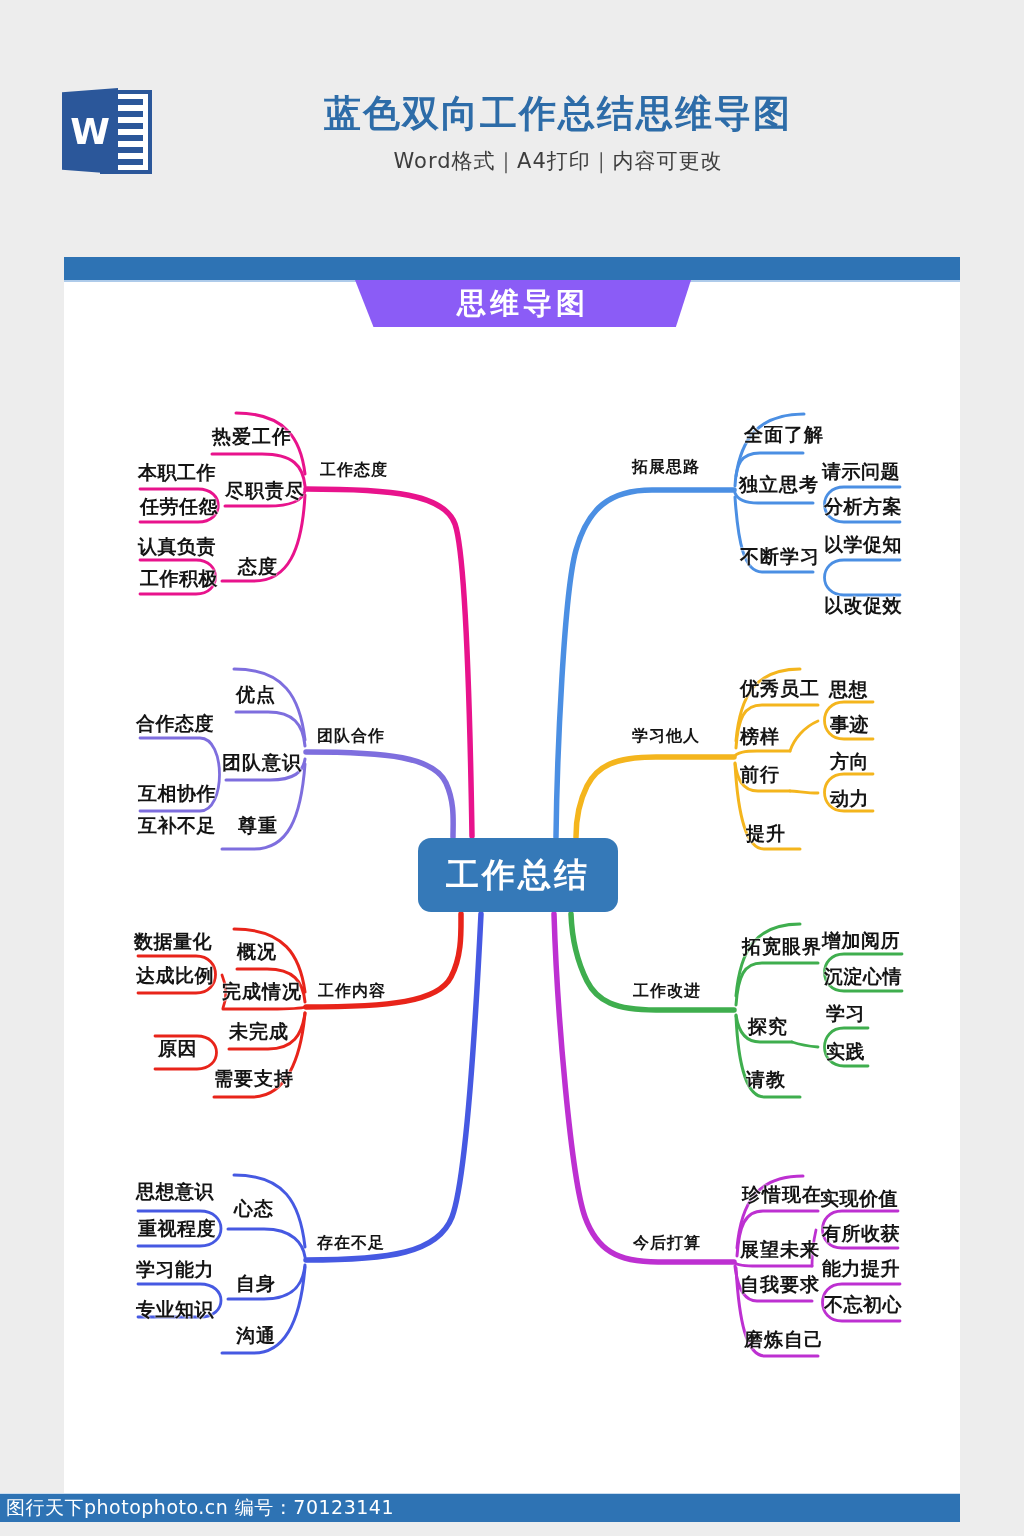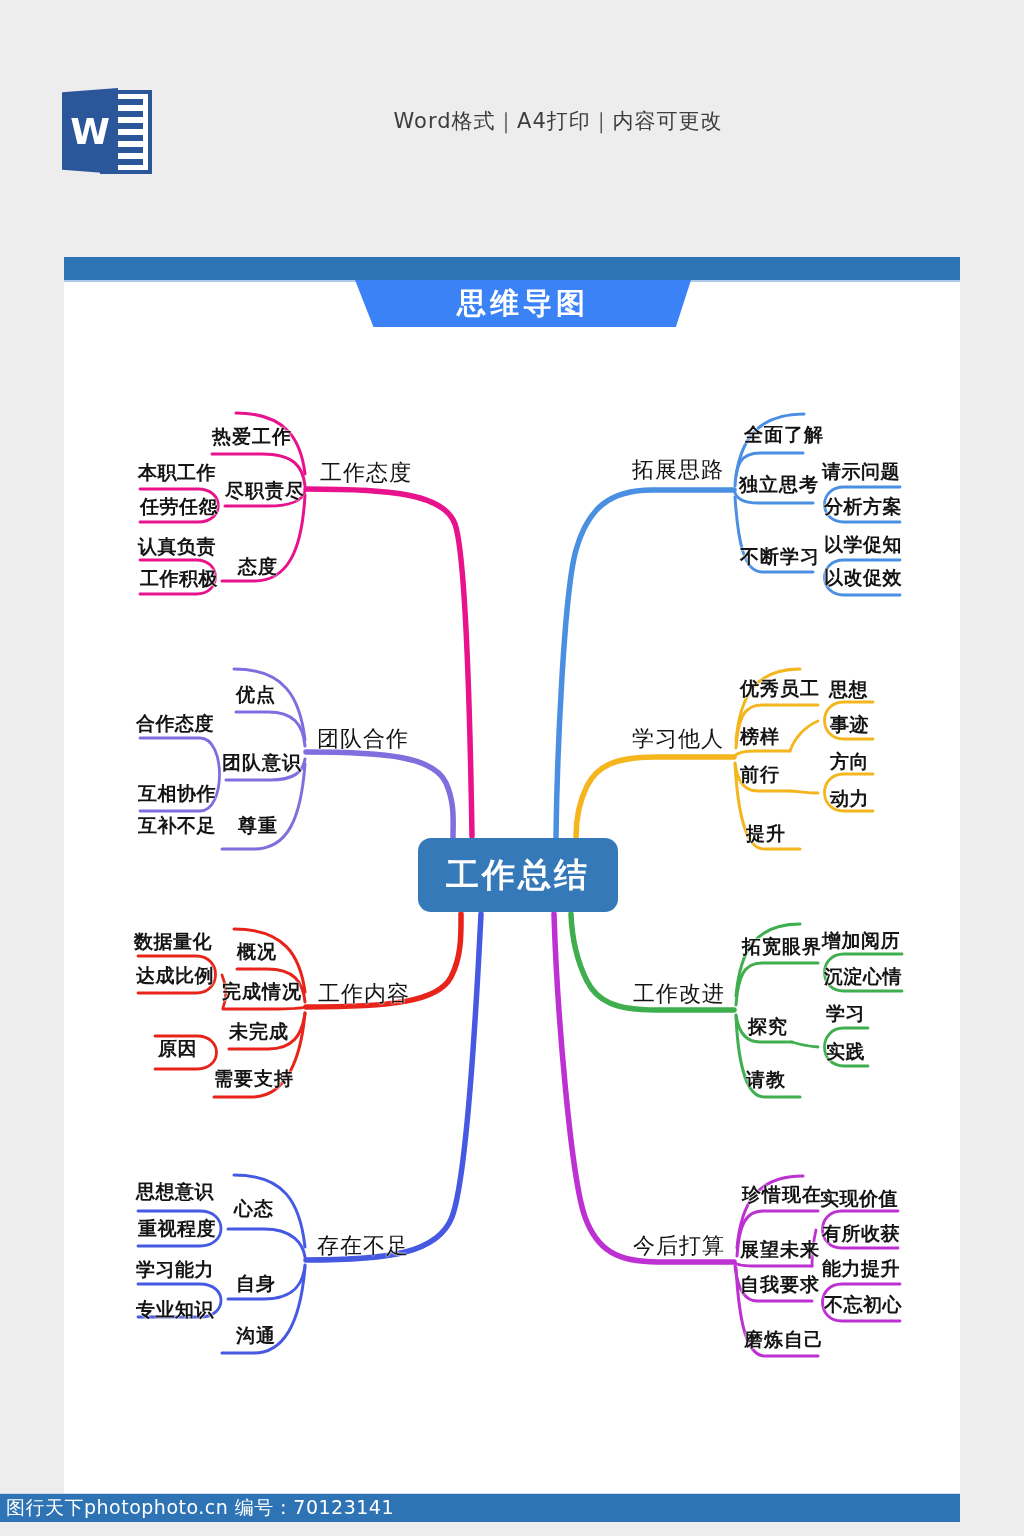--- a/index.html
+++ b/index.html
@@ -14,31 +14,31 @@
   .word-icon .panel{position:absolute;left:0;top:0;width:56px;height:86px;background:#2B579A;
      clip-path:polygon(0 5%,100% 0,100% 100%,0 95%);display:flex;align-items:center;justify-content:center;
      color:#fff;font-size:36px;font-weight:700;}
   .header-text{position:absolute;left:320px;top:94px;width:476px;text-align:center;}
   .page-title{font-size:37px;font-weight:700;color:#2D6CA8;letter-spacing:2px;line-height:40px;white-space:nowrap;}
   .page-subtitle{margin-top:13px;font-size:21px;color:#3d3d3d;letter-spacing:1px;white-space:nowrap;}
 
   
   .card{position:absolute;left:64px;top:257px;width:896px;height:1236px;background:#fff;}
   .card-topbar{position:absolute;left:0;top:0;width:100%;height:23px;background:#2E73B4;border-bottom:2px solid #AECBEA;}
-  .banner{position:absolute;left:291px;top:23px;width:336px;height:47px;background:#3b82f6;
+  .banner{position:absolute;left:291px;top:23px;width:336px;height:47px;background:#8b5cf6;
      clip-path:polygon(0 0,100% 0,95.5% 100%,5.5% 100%);
      display:flex;align-items:center;justify-content:center;}
   .banner span{color:#fff;font-size:29px;font-weight:700;letter-spacing:4px;}
 
   
   #mm-svg{position:absolute;left:0;top:0;width:1024px;height:1536px;pointer-events:none;z-index:2;}
   #mm-labels{position:absolute;left:0;top:0;width:1024px;height:1536px;z-index:3;pointer-events:none;}
   .mm-branch,.mm-topic,.mm-sub{position:absolute;white-space:nowrap;color:#141414;line-height:1;
      text-shadow:0 0 2px #fff,0 0 2px #fff;}
-  .mm-branch{font-size:22px;font-weight:400;letter-spacing:1px;}
+  .mm-branch{font-size:16px;font-weight:700;letter-spacing:1px;}
   .mm-topic{font-size:19px;font-weight:700;letter-spacing:1px;}
   .mm-sub{font-size:19px;font-weight:700;letter-spacing:0.5px;}
   .center-node{position:absolute;left:418px;top:838px;width:200px;height:74px;background:#3579B8;border-radius:13px;
      display:flex;align-items:center;justify-content:center;z-index:4;}
   .center-node span{color:#fff;font-size:33px;font-weight:700;letter-spacing:3px;}
 
   
   .footer-bar{position:absolute;left:0;top:1493px;width:960px;height:28px;background:#2E73B4;border-top:1px solid #C9DCEF;
      display:flex;align-items:center;z-index:5;}
   .footer-bar span{color:#fff;font-size:19px;padding-left:6px;letter-spacing:0.5px;}
@@ -50,20 +50,21 @@
 
   <div class="word-icon">
     <div class="doc">
       <div class="doc-lines"></div>
     </div>
     <div class="panel">
       <span>W</span>
     </div>
   </div>
   <div class="header-text">
+    <div class="page-title">蓝色双向工作总结思维导图</div>
     <div class="page-subtitle">Word格式｜A4打印｜内容可更改</div>
   </div>
 
   <div class="card">
     <div class="card-topbar"></div>
     <div class="banner">
       <span>思维导图</span>
     </div>
   </div>
 
@@ -164,21 +165,21 @@
       <div class="mm-sub" style="left: 136px; top: 1260px;">学习能力</div>
       <div class="mm-sub" style="left: 136px; top: 1292px; margin-top: 8px;">专业知识</div>
       <div class="mm-topic" style="left: 236px; top: 1326px;">沟通</div>
       <div class="mm-branch" style="left: 317px; top: 1235px;">存在不足</div>
       <div class="mm-topic" style="left: 744px; top: 425px;">全面了解</div>
       <div class="mm-topic" style="left: 739px; top: 475px;">独立思考</div>
       <div class="mm-sub" style="left: 822px; top: 462px;">请示问题</div>
       <div class="mm-sub" style="left: 824px; top: 497px;">分析方案</div>
       <div class="mm-topic" style="left: 740px; top: 547px;">不断学习</div>
       <div class="mm-sub" style="left: 824px; top: 535px;">以学促知</div>
-      <div class="mm-sub" style="left: 824px; top: 570px; font-family: Liberation Mono, monospace;">以改促效</div>
+      <div class="mm-sub" style="left: 824px; top: 596px;">以改促效</div>
       <div class="mm-branch" style="left: 632px; top: 459px;">拓展思路</div>
       <div class="mm-topic" style="left: 740px; top: 679px;">优秀员工</div>
       <div class="mm-topic" style="left: 740px; top: 727px;">榜样</div>
       <div class="mm-sub" style="left: 829px; top: 680px;">思想</div>
       <div class="mm-sub" style="left: 830px; top: 715px;">事迹</div>
       <div class="mm-topic" style="left: 740px; top: 765px;">前行</div>
       <div class="mm-sub" style="left: 830px; top: 752px;">方向</div>
       <div class="mm-sub" style="left: 830px; top: 789px;">动力</div>
       <div class="mm-topic" style="left: 746px; top: 824px;">提升</div>
       <div class="mm-branch" style="left: 632px; top: 728px;">学习他人</div>

